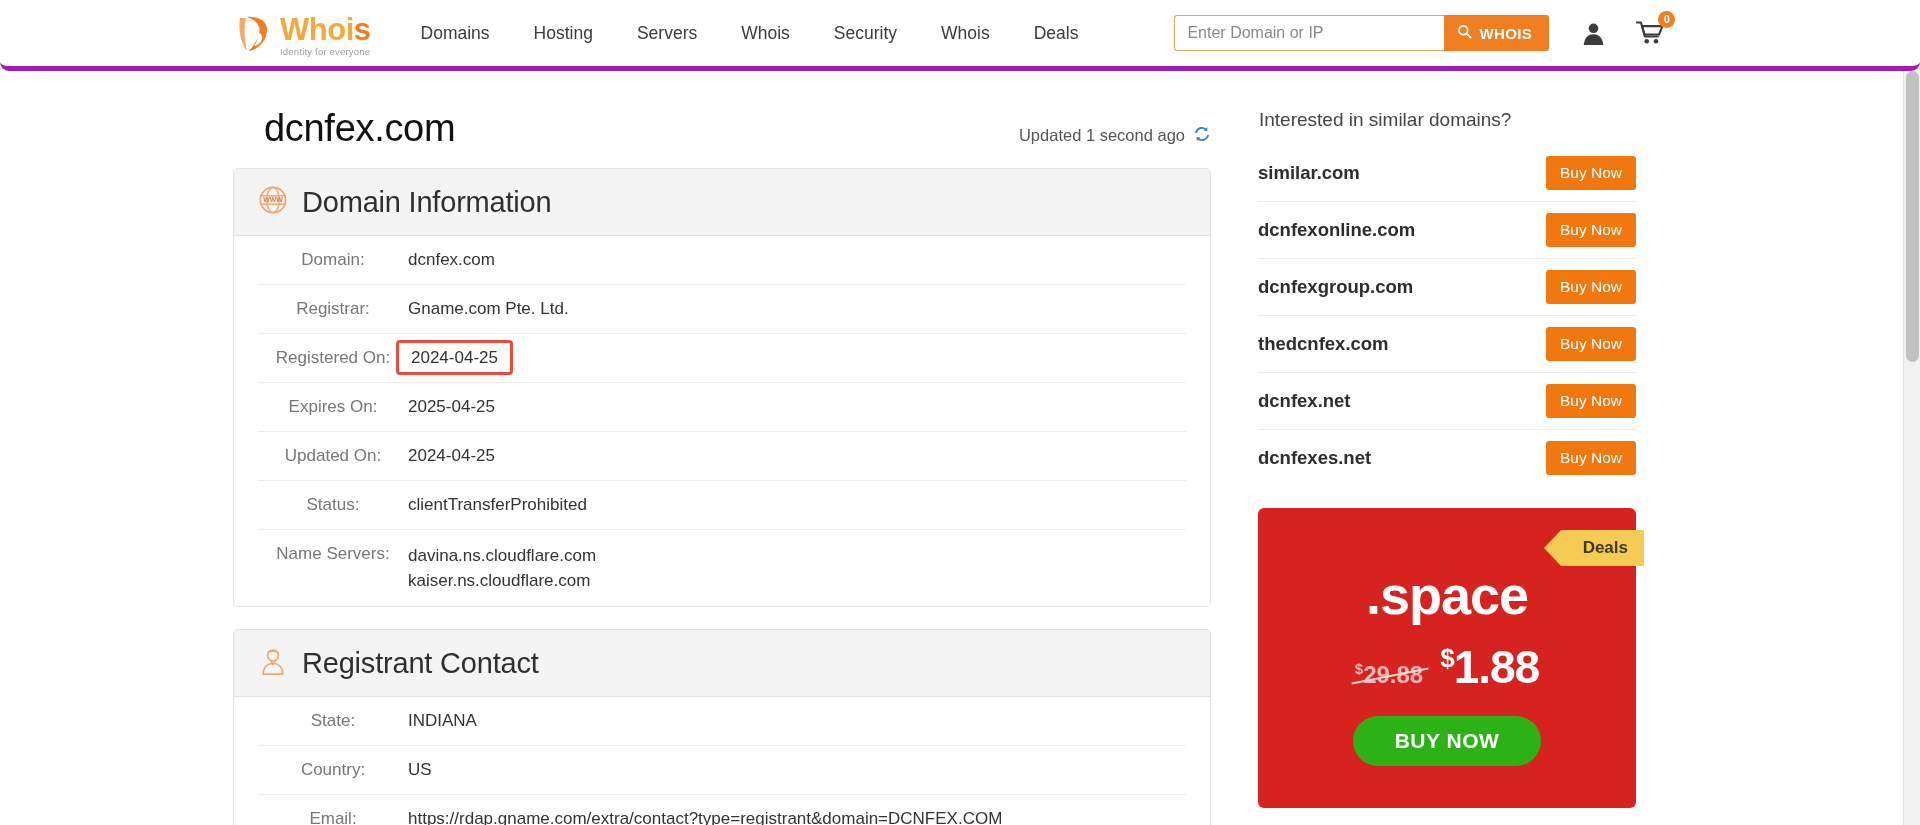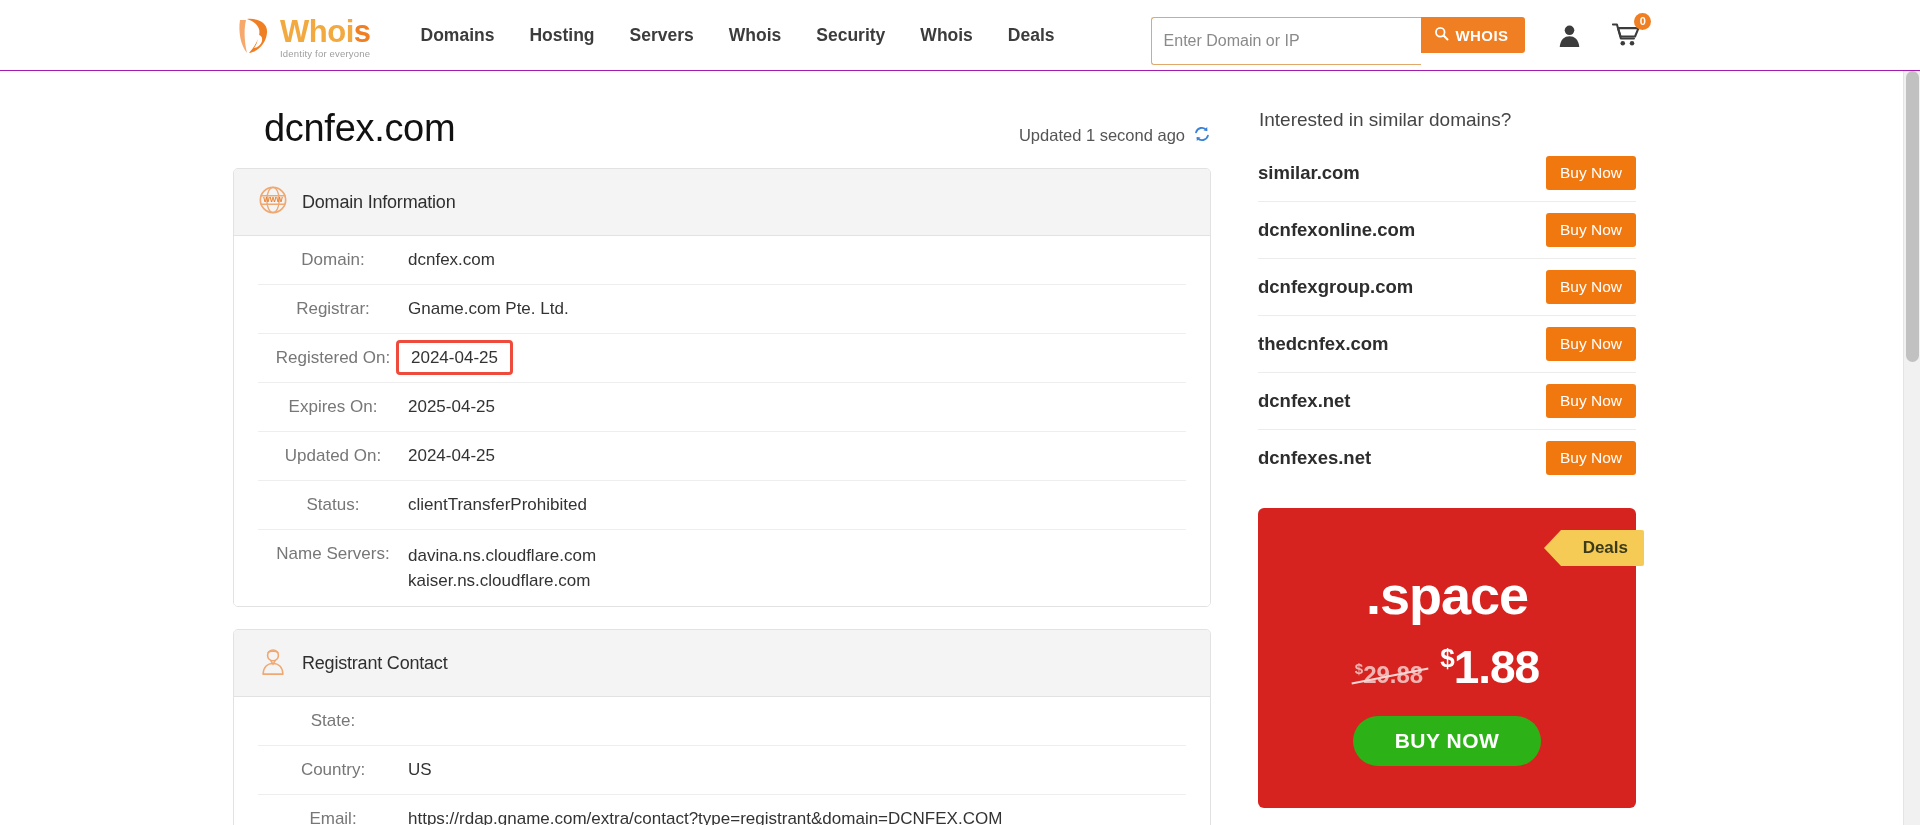--- a/index.html
+++ b/index.html
@@ -11,24 +11,25 @@
     background: #ffffff;
     font-family: "Liberation Sans", sans-serif;
     -webkit-font-smoothing: antialiased;
   }
 
   
   .site-header {
     position: relative;
     height: 71px;
     background: #ffffff;
-    border-bottom: 1px solid #a21caf;
+    border-bottom: 5px solid #a21caf;
     display: flex;
     align-items: center;
     padding: 0 12px 0 233px;
+    border-radius: 9px;
   }
 
   .brand {
     display: flex;
     align-items: flex-start;
     text-decoration: none;
     margin-right: 26px;
     padding-top: 2px;
   }
   .brand-mark {
@@ -50,38 +51,38 @@
   .brand-word .w2 { color: #f2a93f; }
   .brand-word .w3 { color: #ef7f22; }
   .brand-tag {
     font-size: 9.5px;
     color: #9d9d9d;
     letter-spacing: 0.2px;
     margin-top: 2px;
     line-height: 1;
   }
 
-  .main-nav { display: flex; align-items: flex-end; gap: 3px; margin-left: 8px; font-weight: bold; }
+  .main-nav { display: flex; align-items: flex-end; gap: 12px; margin-left: 8px; }
   .nav-link {
     font-size: 17.5px;
     color: #3c3c3c;
     text-decoration: none;
     padding: 6px 16px;
     white-space: nowrap;
   }
 
   .search-wrap {
     display: flex;
     align-items: stretch;
     height: 36px;
     margin-left: 80px;
   }
   .search-input {
     width: 270px;
-    height: 48px;
+    height: 36px;
     border: 1px solid #e0a96b;
     border-right: none;
     border-radius: 3px 0 0 3px;
     padding: 0 12px;
     font-size: 16px;
     font-family: "Liberation Sans", sans-serif;
     color: #333;
     outline: none;
     background: #fff;
   }
@@ -166,21 +167,21 @@
   }
   .card-head {
     background: #f4f4f4;
     border-bottom: 1px solid #e2e2e2;
     padding: 16px 0 16px 24px;
     display: flex;
     align-items: center;
     gap: 14px;
   }
   .card-head h2 {
-    font-size: 18px;
+    font-size: 29px;
     font-weight: normal;
     color: #2f2f2f;
     letter-spacing: -0.2px;
   }
   .card-body { padding: 0 24px; background: #fff; }
 
   .row {
     display: flex;
     align-items: flex-start;
     border-bottom: 1px solid #eeeeee;
@@ -501,20 +502,21 @@
             <path d="M13.2 15 L16 19.4 L18.8 15" fill="none" stroke="#f0a873" stroke-width="1.5"></path>
             <path d="M5.4 30 C5.8 22.6 10.2 18.6 16 18.6 C21.8 18.6 26.2 22.6 26.6 30 Z" fill="none" stroke="#f0a873" stroke-width="1.7" stroke-linejoin="round"></path>
           </svg>
         </span>
         <h2>Registrant Contact</h2>
       </div>
       <div class="card-body">
 
         <div class="row">
           <div class="row-label">State:</div>
+          <div class="row-value">INDIANA</div>
         </div>
 
         <div class="row">
           <div class="row-label">Country:</div>
           <div class="row-value">US</div>
         </div>
 
         <div class="row">
           <div class="row-label">Email:</div>
           <div class="row-value">https://rdap.gname.com/extra/contact?type=registrant&amp;domain=DCNFEX.COM</div>

